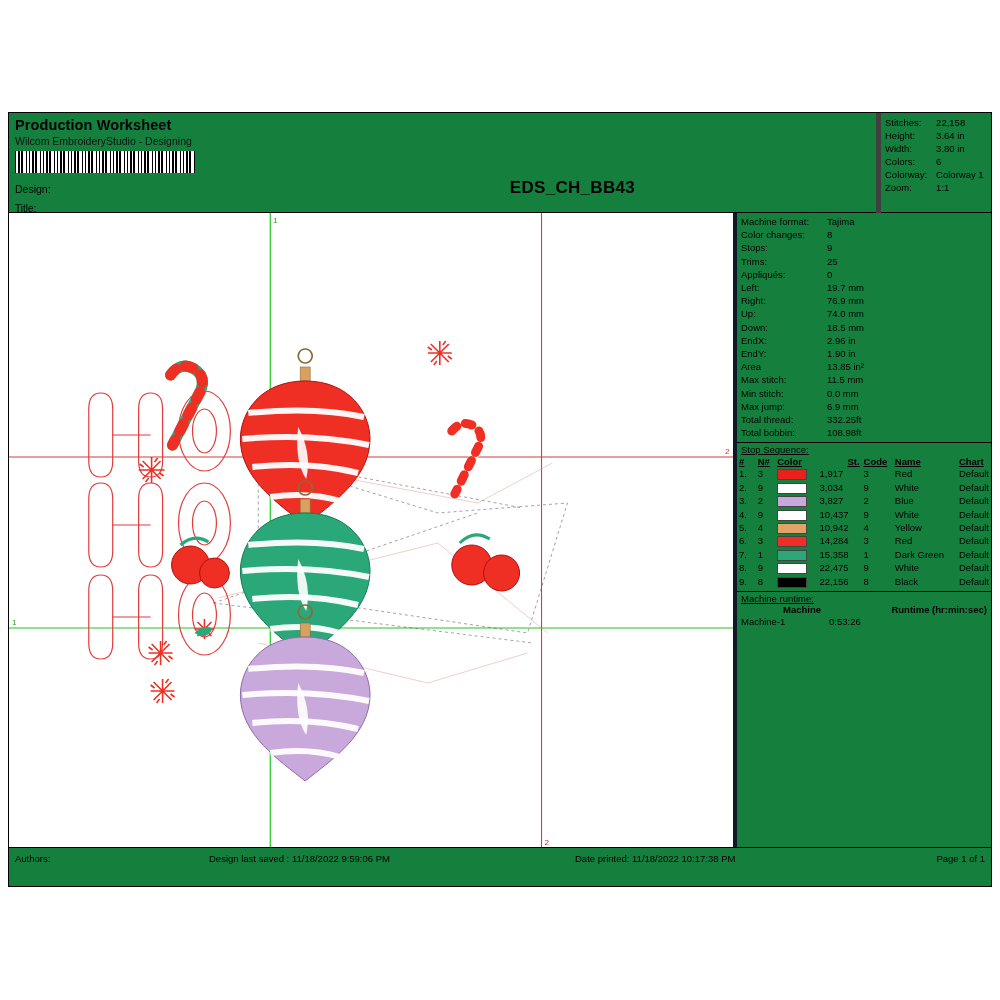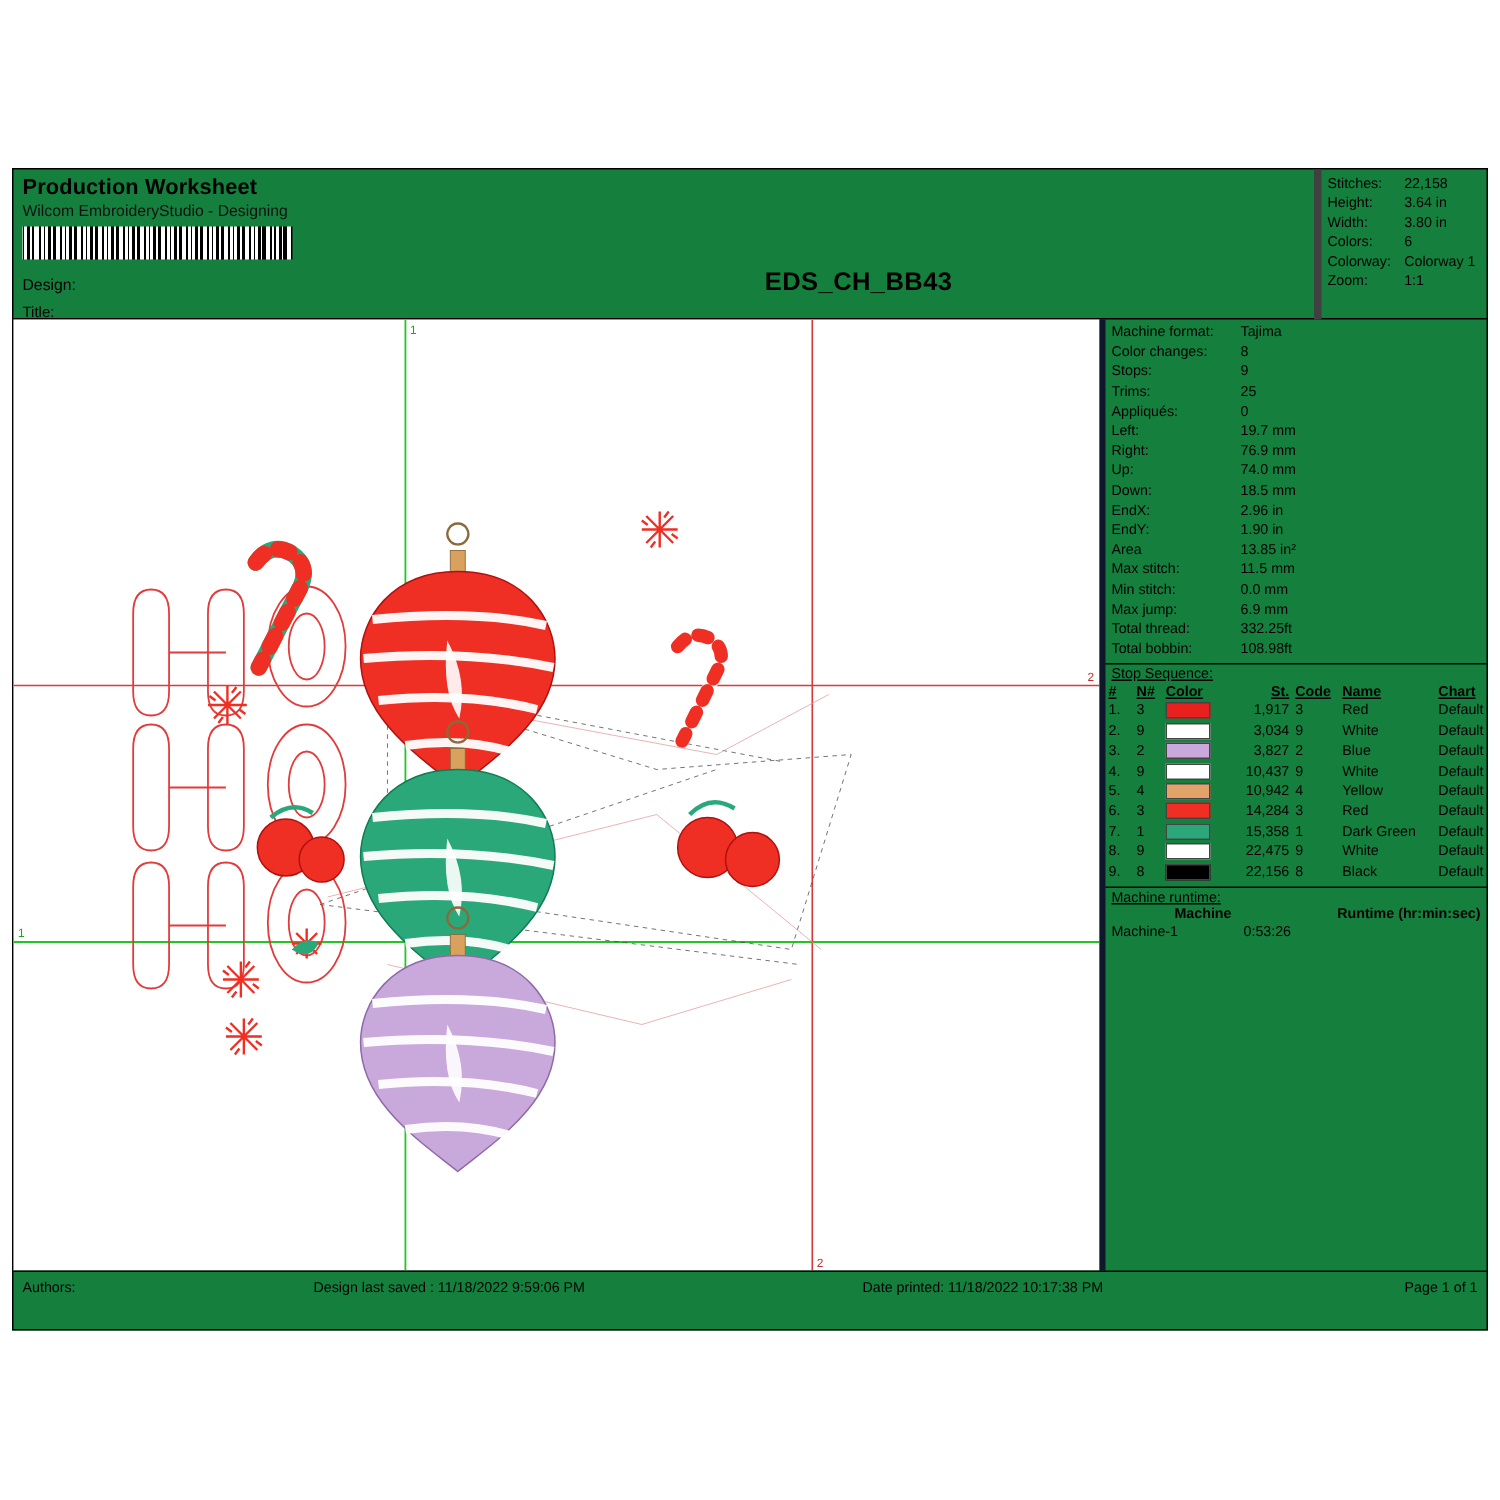--- a/index.html
+++ b/index.html
@@ -31,21 +31,21 @@
   .info table.kv td{padding:0 0 0 4px;line-height:13.2px;white-space:nowrap;}
   .info table.kv td.v{padding-left:0;}
 
   .sect{border-top:1px solid #000;margin-top:3px;padding-top:1px;}
   .sect-title{font-size:9.5px;padding-left:4px;text-decoration:underline;}
 
   table.stops{border-collapse:collapse;width:100%;font-size:9.5px;margin-top:1px;}
   table.stops th{font-weight:bold;text-align:left;padding:0 2px;text-decoration:underline;}
   table.stops td{padding:0 2px;line-height:13.4px;white-space:nowrap;}
   .sw{display:inline-block;width:28px;height:9px;border:1px solid #444;vertical-align:middle;}
-  .num{text-align:right;}
+  .num{text-align:left;}
 
   table.rt{border-collapse:collapse;width:100%;font-size:9.5px;}
   table.rt th{text-align:right;font-weight:bold;padding:0 4px;}
   table.rt td{padding:0 4px;line-height:13.4px;}
 
   
   .ftr{position:relative;height:38px;border-top:1px solid #000;font-size:9.5px;}
   .ftr div{position:absolute;top:5px;white-space:nowrap;}
   .f1{left:6px;}
   .f2{left:200px;}

